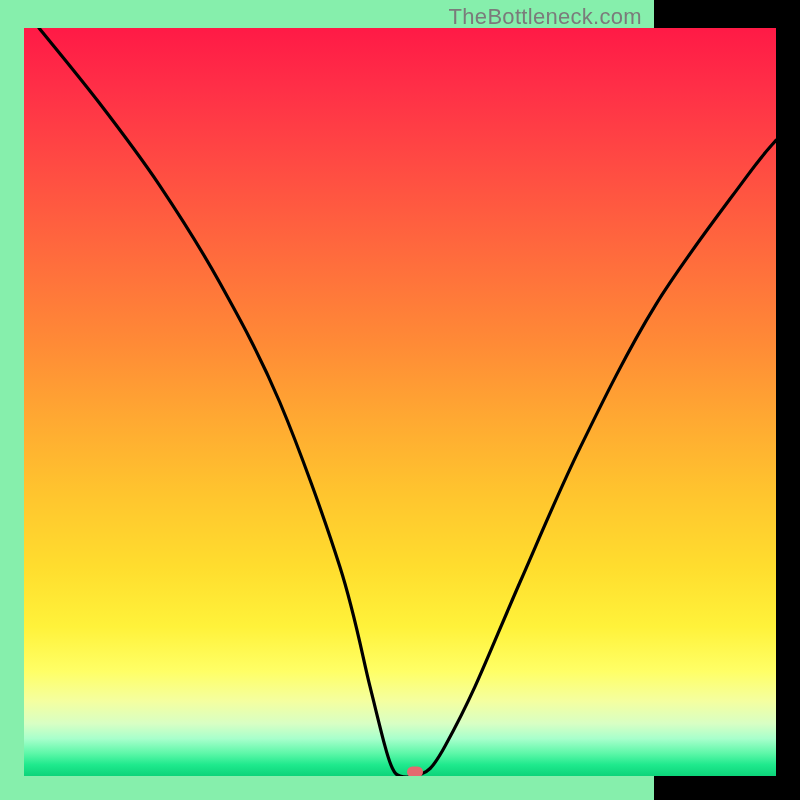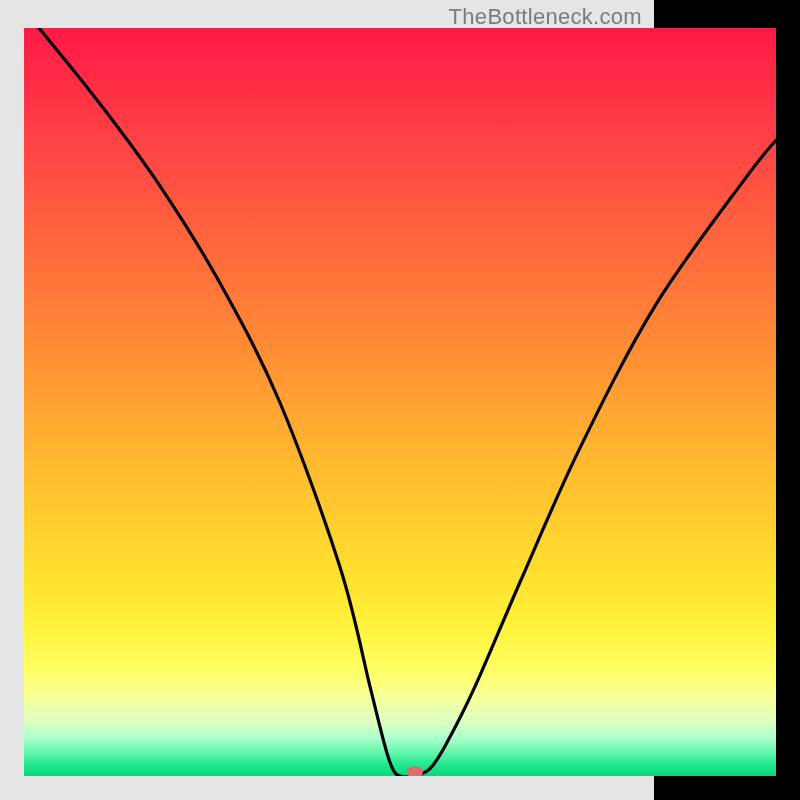--- a/index.html
+++ b/index.html
@@ -8,21 +8,21 @@
     width: 800px;
     height: 800px;
     background: #000;
     overflow: hidden;
     font-family: Arial, Helvetica, sans-serif;
   }
   .frame {
     position: relative;
     width: 654px;
     height: 800px;
-    background: #e5e5e5;
+    background: #86efac;
   }
   .watermark {
     position: absolute;
     top: 4px;
     right: 12px;
     color: #7b7b7b;
     font-size: 22px;
     font-weight: 500;
     letter-spacing: 0.3px;
     z-index: 10;

